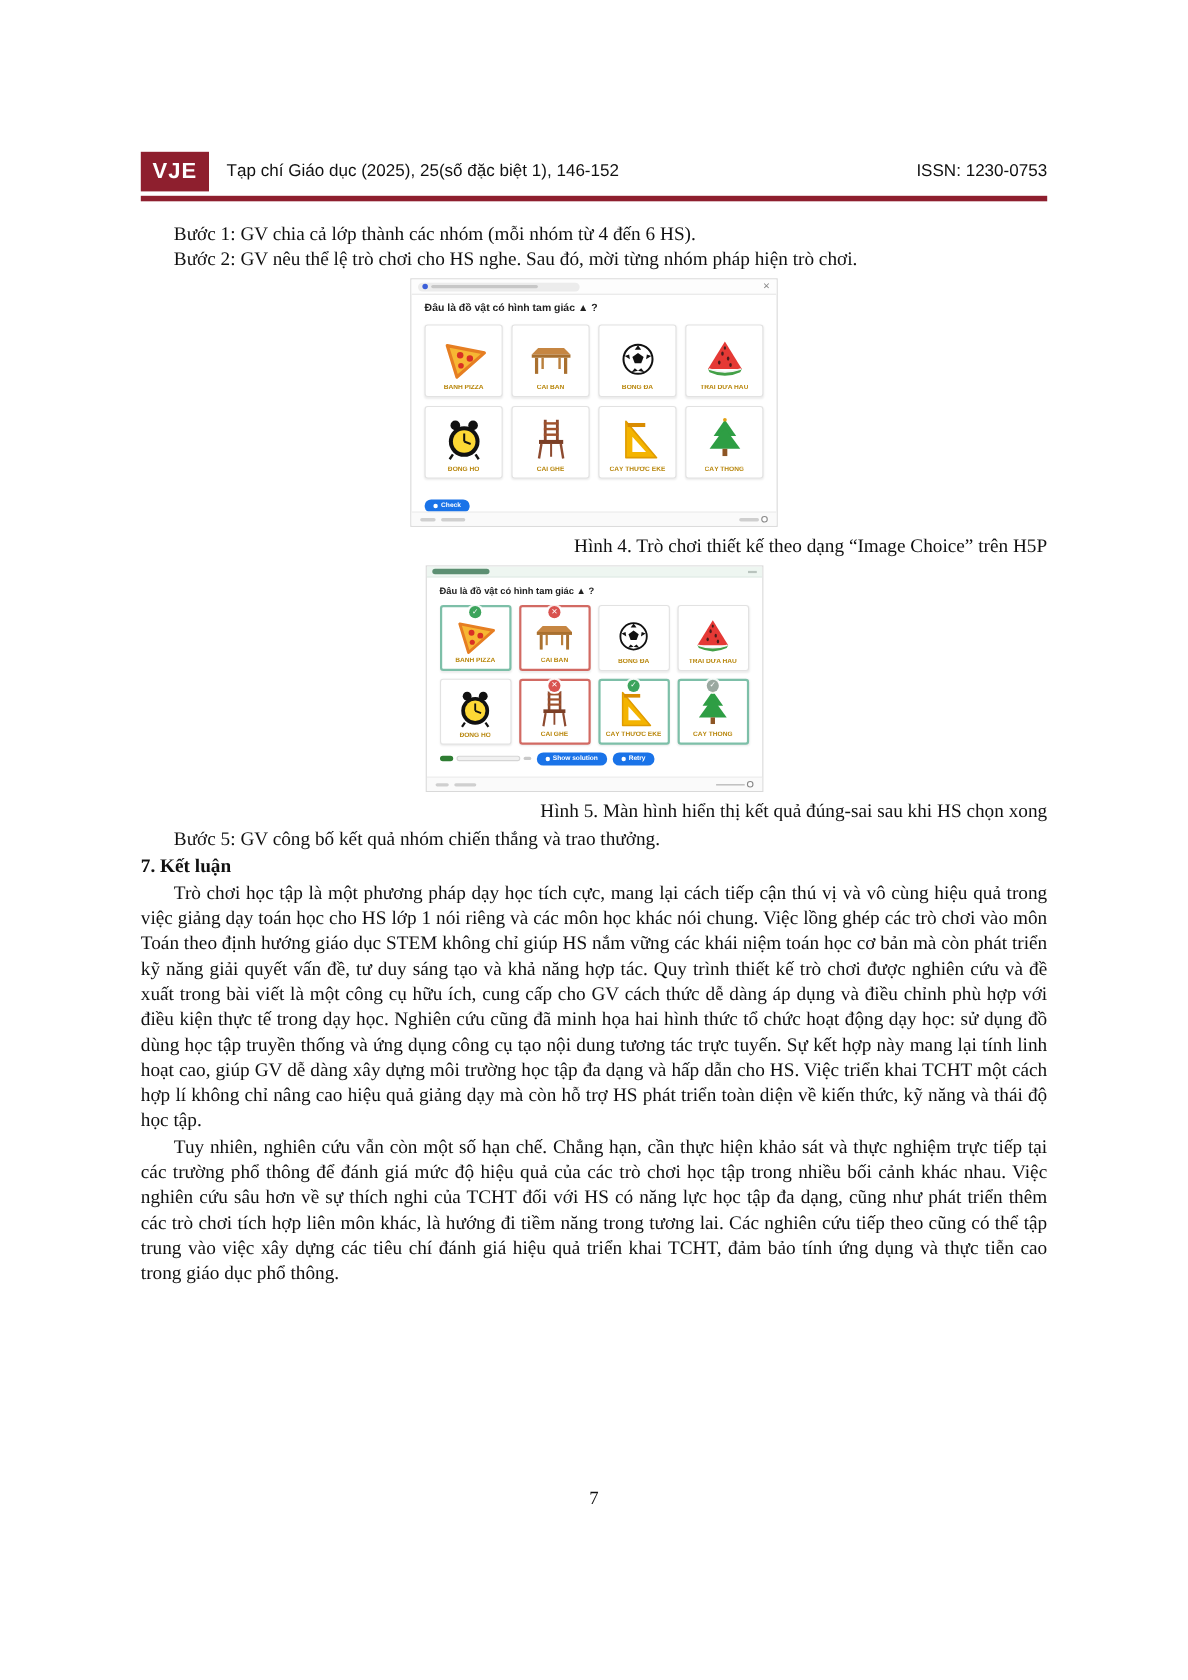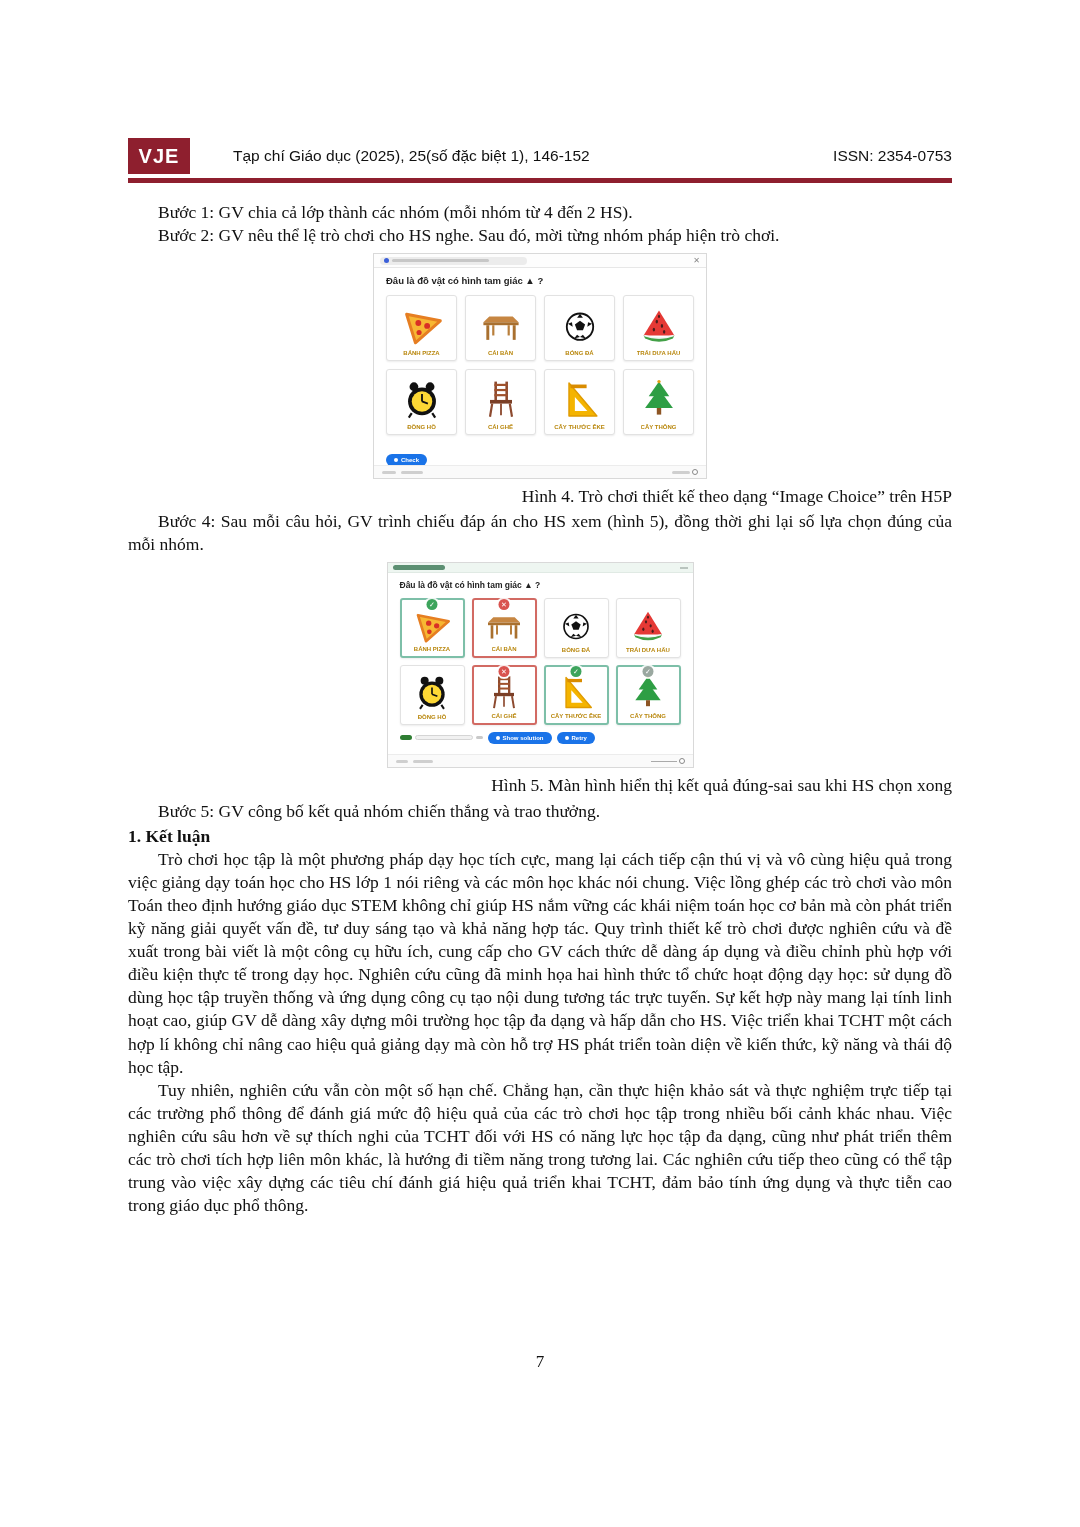--- a/index.html
+++ b/index.html
@@ -5,21 +5,21 @@
   * { margin:0; padding:0; box-sizing:border-box; }
   html,body { background:#e8e8e8; }
   .page {
     position:relative; width:1080px; height:1527px; margin:0 auto;
     background:#ffffff; font-family:"Liberation Serif", serif; color:#111;
     overflow:hidden;
   }
   .content { position:absolute; left:128px; top:138px; width:824px; }
 
   
-  .jheader { display:flex; align-items:center; height:36px;gap:27px; }
+  .jheader { display:flex; align-items:center; height:36px; }
   .jlogo {
     width:62px; height:36px; background:#8e1f2e; color:#fff;
     font-family:"Liberation Sans", sans-serif; font-weight:bold; font-size:20px;
     display:flex; align-items:center; justify-content:center; letter-spacing:1px;
   }
   .jmeta { flex:1; display:flex; justify-content:space-between; align-items:center;
     font-family:"Liberation Sans", sans-serif; font-size:15.5px; padding-left:16px; }
   .jrule { height:5px; background:#8e1f2e; margin-top:4px; }
 
   
@@ -167,27 +167,27 @@
   </defs>
 </svg>
 
 <div class="page">
   <div class="content">
 
     <div class="jheader">
       <div class="jlogo">VJE</div>
       <div class="jmeta">
         <span>Tạp chí Giáo dục (2025), 25(số đặc biệt 1), 146-152</span>
-        <span>ISSN: 2354-0753</span>
+        <span>ISSN: 1230-0753</span>
       </div>
     </div>
     <div class="jrule"></div>
 
     <div class="bodytext">
-      <p class="para">Bước 1: GV chia cả lớp thành các nhóm (mỗi nhóm từ 4 đến 2 HS).</p>
+      <p class="para">Bước 1: GV chia cả lớp thành các nhóm (mỗi nhóm từ 4 đến 6 HS).</p>
       <p class="para">Bước 2: GV nêu thể lệ trò chơi cho HS nghe. Sau đó, mời từng nhóm pháp hiện trò chơi.</p>
 
       <div class="shot shot4">
         <div class="tabbar">
           <div class="tabpill">
             <span class="tabdot"></span>
             <span class="tabtxt" style="width:70%"></span>
           </div>
           <span class="tabclose">✕</span>
         </div>
@@ -254,21 +254,20 @@
           <span class="ffrag" style="width:14px"></span>
           <span class="ffrag" style="width:22px"></span>
           <span class="zoomctl">
             <span class="ffrag" style="width:18px"></span>
             <span class="zoomknob"></span>
           </span>
         </div>
       </div>
 
       <p class="caption">Hình 4. Trò chơi thiết kế theo dạng “Image Choice” trên H5P</p>
-      <p class="para">Bước 4: Sau mỗi câu hỏi, GV trình chiếu đáp án cho HS xem (hình 5), đồng thời ghi lại số lựa chọn đúng của mỗi nhóm.</p>
 
       <div class="shot shot5">
         <div class="minibar">
           <span class="minipill"></span>
           <span class="minidash"></span>
         </div>
         <div class="shotbody">
           <div class="question">Đâu là đồ vật có hình tam giác ▲ ?</div>
           <div class="grid">
             <div class="card ok">
@@ -347,20 +346,20 @@
           <span class="zoomctl">
             <span class="zoomline"></span>
             <span class="zoomknob"></span>
           </span>
         </div>
       </div>
 
       <p class="caption">Hình 5. Màn hình hiển thị kết quả đúng-sai sau khi HS chọn xong</p>
       <p class="para">Bước 5: GV công bố kết quả nhóm chiến thắng và trao thưởng.</p>
 
-      <p class="heading">1. Kết luận</p>
+      <p class="heading">7. Kết luận</p>
       <p class="para">Trò chơi học tập là một phương pháp dạy học tích cực, mang lại cách tiếp cận thú vị và vô cùng hiệu quả trong việc giảng dạy toán học cho HS lớp 1 nói riêng và các môn học khác nói chung. Việc lồng ghép các trò chơi vào môn Toán theo định hướng giáo dục STEM không chỉ giúp HS nắm vững các khái niệm toán học cơ bản mà còn phát triển kỹ năng giải quyết vấn đề, tư duy sáng tạo và khả năng hợp tác. Quy trình thiết kế trò chơi được nghiên cứu và đề xuất trong bài viết là một công cụ hữu ích, cung cấp cho GV cách thức dễ dàng áp dụng và điều chỉnh phù hợp với điều kiện thực tế trong dạy học. Nghiên cứu cũng đã minh họa hai hình thức tổ chức hoạt động dạy học: sử dụng đồ dùng học tập truyền thống và ứng dụng công cụ tạo nội dung tương tác trực tuyến. Sự kết hợp này mang lại tính linh hoạt cao, giúp GV dễ dàng xây dựng môi trường học tập đa dạng và hấp dẫn cho HS. Việc triển khai TCHT một cách hợp lí không chỉ nâng cao hiệu quả giảng dạy mà còn hỗ trợ HS phát triển toàn diện về kiến thức, kỹ năng và thái độ học tập.</p>
       <p class="para">Tuy nhiên, nghiên cứu vẫn còn một số hạn chế. Chẳng hạn, cần thực hiện khảo sát và thực nghiệm trực tiếp tại các trường phổ thông để đánh giá mức độ hiệu quả của các trò chơi học tập trong nhiều bối cảnh khác nhau. Việc nghiên cứu sâu hơn về sự thích nghi của TCHT đối với HS có năng lực học tập đa dạng, cũng như phát triển thêm các trò chơi tích hợp liên môn khác, là hướng đi tiềm năng trong tương lai. Các nghiên cứu tiếp theo cũng có thể tập trung vào việc xây dựng các tiêu chí đánh giá hiệu quả triển khai TCHT, đảm bảo tính ứng dụng và thực tiễn cao trong giáo dục phổ thông.</p>
     </div>
   </div>
 
   <div class="pagenum">7</div>
 </div>
 
 </body></html>

